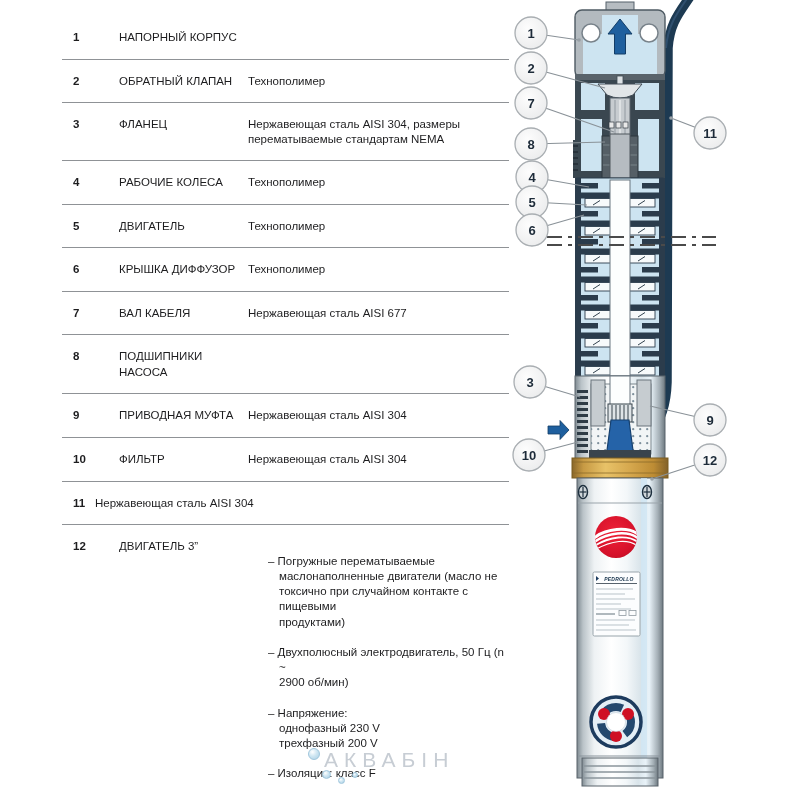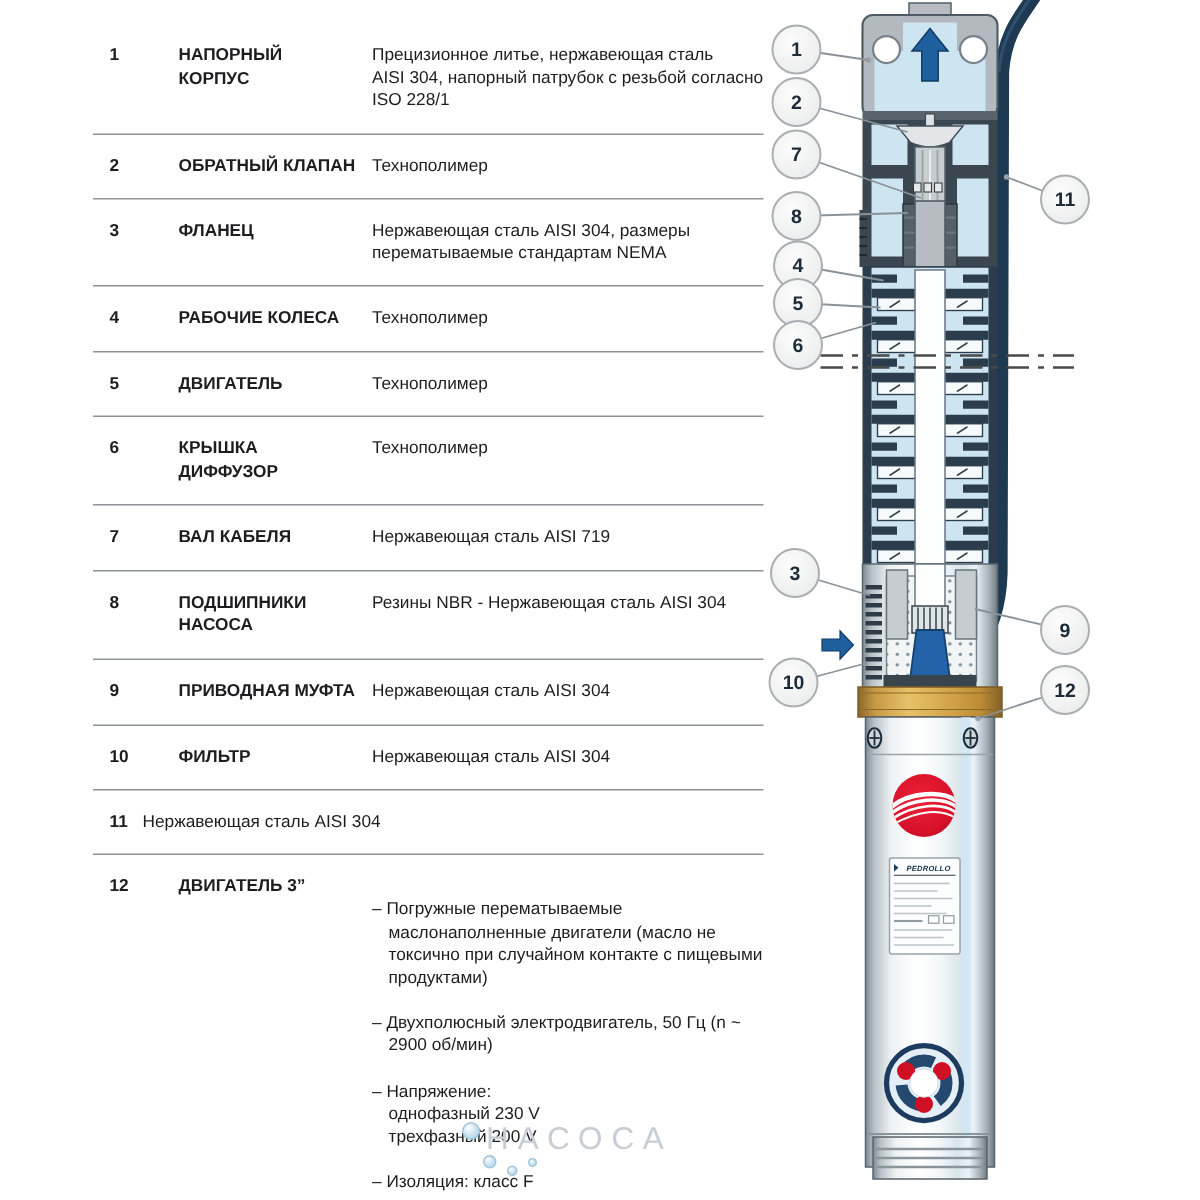--- a/index.html
+++ b/index.html
@@ -8,23 +8,23 @@
     font-family:"Liberation Sans", sans-serif;color:#1d1d1f;overflow:hidden;
   }
   
   .parts-table{position:absolute;left:62px;top:16px;width:447px;}
   .prow{
     display:flex;align-items:flex-start;
     padding:14px 0 13px 0;border-bottom:1px solid #8f9296;
   }
   .prow:last-child{border-bottom:none;}
   .pnum{width:33px;flex:0 0 33px;font-weight:bold;font-size:11.5px;line-height:1.3;padding-left:11px;box-sizing:border-box;}
-  .pname{width:153px;flex:0 0 153px;font-weight:bold;font-size:11.5px;line-height:1.35;padding-right:10px;box-sizing:border-box;padding-left:24px;}
+  .pname{width:153px;flex:0 0 153px;font-weight:normal;font-size:11.5px;line-height:1.35;padding-right:10px;box-sizing:border-box;padding-left:24px;}
   .pdesc{flex:1;font-size:11.5px;line-height:1.32;white-space:pre-line;}
-  .bullet{padding-left:11px;text-indent:-11px;white-space:pre-line;font-size:11.5px;line-height:1.32;}
+  .bullet{padding-left:11px;text-indent:-11px;white-space:pre-line;font-size:11.5px;line-height:1.32;margin-left:20px;}
   
   .pump-wrap{position:absolute;left:505px;top:0;width:300px;height:800px;}
   
   .watermark{position:absolute;left:300px;top:742px;width:220px;height:50px;pointer-events:none;}
   .wm-text{
     position:absolute;left:24px;top:6px;
     font-size:21px;letter-spacing:6px;color:#c7cdd4;font-weight:500;
   }
   .bubble{position:absolute;border-radius:50%;
     background:radial-gradient(circle at 35% 30%, #ffffff 0%, #cfe6f2 45%, #a9cfe4 100%);
@@ -37,23 +37,20 @@
   .callout-num{font-size:13px;font-weight:bold;fill:#1d2b39;}
   .plate-brand{font-size:5px;font-weight:bold;font-style:italic;fill:#15314a;letter-spacing:.2px;}
 </style>
 </head>
 <body>
 
 <div class="parts-table">
   <div class="prow">
     <div class="pnum">1</div>
     <div class="pname">НАПОРНЫЙ КОРПУС</div>
-    <div class="pdesc">Прецизионное литье, нержавеющая сталь
-AISI 304, напорный патрубок с резьбой согласно
-ISO 228/1</div>
   </div>
   <div class="prow">
     <div class="pnum">2</div>
     <div class="pname">ОБРАТНЫЙ КЛАПАН</div>
     <div class="pdesc">Технополимер</div>
   </div>
   <div class="prow">
     <div class="pnum">3</div>
     <div class="pname">ФЛАНЕЦ</div>
     <div class="pdesc">Нержавеющая сталь AISI 304, размеры
@@ -70,26 +67,25 @@
     <div class="pdesc">Технополимер</div>
   </div>
   <div class="prow">
     <div class="pnum">6</div>
     <div class="pname">КРЫШКА ДИФФУЗОР</div>
     <div class="pdesc">Технополимер</div>
   </div>
   <div class="prow">
     <div class="pnum">7</div>
     <div class="pname">ВАЛ КАБЕЛЯ</div>
-    <div class="pdesc">Нержавеющая сталь AISI 719</div>
+    <div class="pdesc">Нержавеющая сталь AISI 677</div>
   </div>
   <div class="prow">
     <div class="pnum">8</div>
     <div class="pname">ПОДШИПНИКИ НАСОСА</div>
-    <div class="pdesc">Резины NBR - Нержавеющая сталь AISI 304</div>
   </div>
   <div class="prow">
     <div class="pnum">9</div>
     <div class="pname">ПРИВОДНАЯ МУФТА</div>
     <div class="pdesc">Нержавеющая сталь AISI 304</div>
   </div>
   <div class="prow">
     <div class="pnum">10</div>
     <div class="pname">ФИЛЬТР</div>
     <div class="pdesc">Нержавеющая сталь AISI 304</div>
@@ -403,14 +399,14 @@
     <text x="205" y="464.5" text-anchor="middle" class="callout-num">12</text>
   </g>
 </svg>
 </div>
 
 <div class="watermark">
   <span class="bubble b1"></span>
   <span class="bubble b2"></span>
   <span class="bubble b3"></span>
   <span class="bubble b4"></span>
-  <span class="wm-text">НАСОСА</span>
+  <span class="wm-text">АКВАБІН</span>
 </div>
 
 </body></html>

